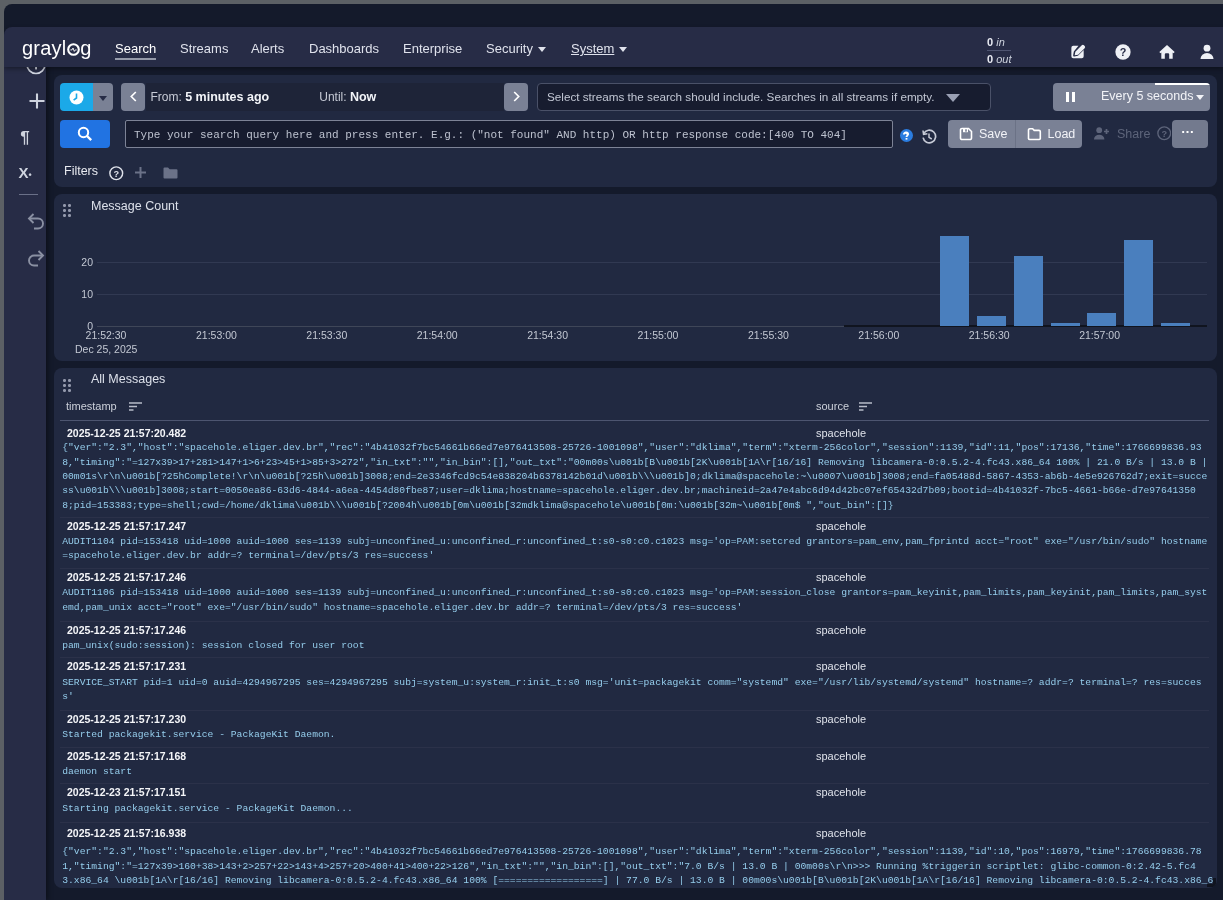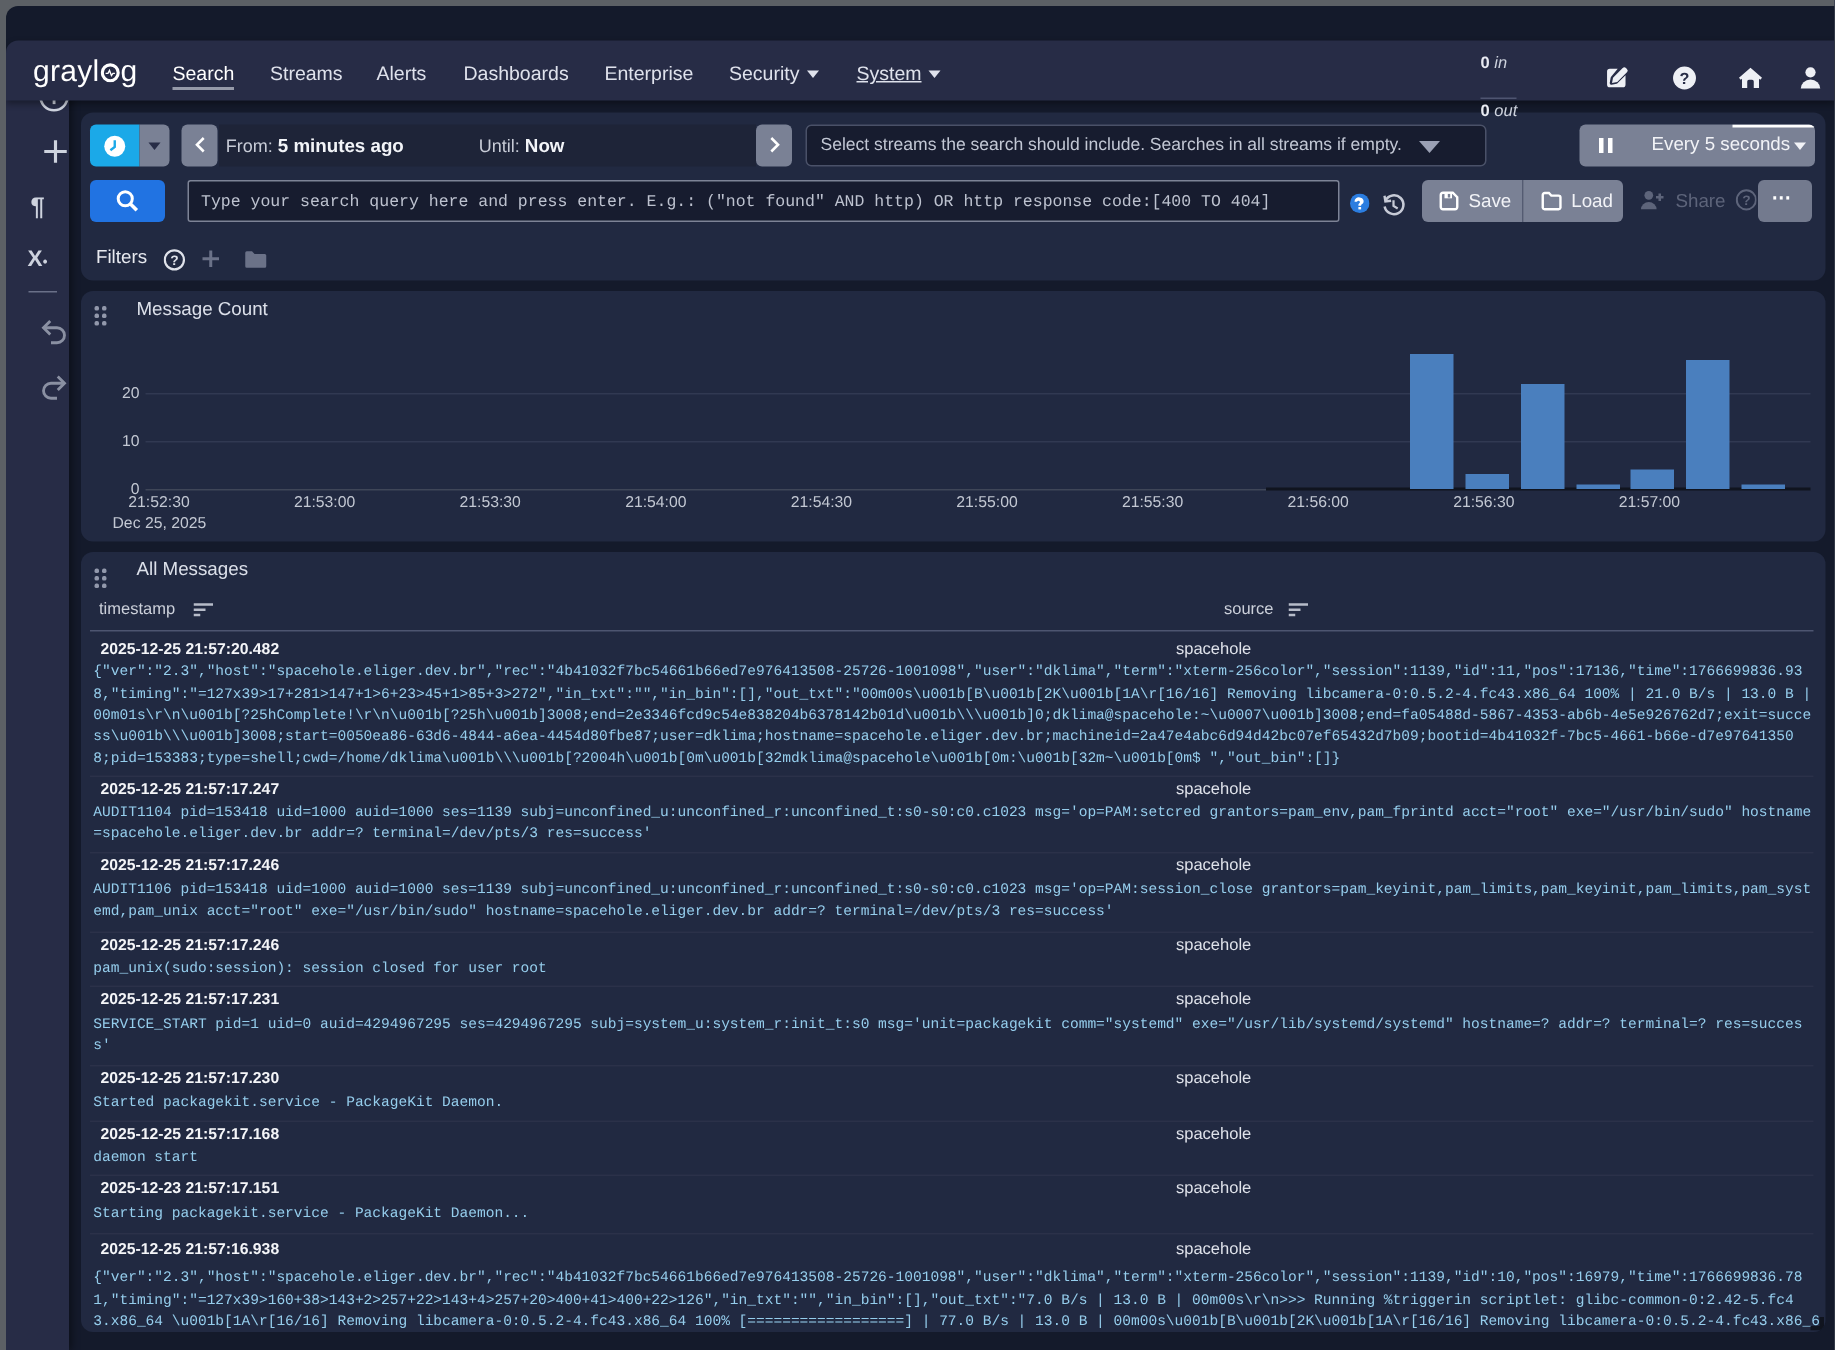--- a/index.html
+++ b/index.html
@@ -50,21 +50,21 @@
   .gline { position:absolute; left:43px; width:1110px; height:1px; background:#313952; }
   .ylab { position:absolute; width:30px; text-align:right; font-size:10.5px; color:#c3c8d3; line-height:12px; }
   .xlab { position:absolute; width:70px; text-align:center; font-size:10.5px; color:#c3c8d3; line-height:12px; }
   .bar { position:absolute; width:29px; background:#4a7fbe; }
   
   #msgpanel { top:364px; height:520px; overflow:hidden; }
   .th { position:absolute; font-size:11px; color:#ccd0da; line-height:13px; }
   .headborder { position:absolute; left:6px; width:1149px; top:52px; height:1px; background:#4d5570; }
   .rowsep { position:absolute; left:6px; width:1149px; height:1px; background:#2b3149; }
   .ts { position:absolute; left:13px; font-size:10.5px; font-weight:bold; color:#f4f5f8; line-height:13px; }
-  .src { position:absolute; left:730px; font-size:11px; color:#dfe2ea; line-height:13px; }
+  .src { position:absolute; left:762px; font-size:11px; color:#dfe2ea; line-height:13px; }
   .msg { position:absolute; left:8.2px; width:1164px; font-family:"Liberation Mono",monospace; font-size:9.7px; line-height:14.4px; color:#95cdec; white-space:pre-wrap; word-break:break-all; }
   .sorticon { position:absolute; color:#b7bcc9; }
 </style>
 </head>
 <body>
 <div class="app">
   <div class="sidebar">
     <svg class="side-ico" style="top:9.5px;left:10.5px;" width="21" height="21" viewBox="0 0 21 21">
         <circle cx="10.5" cy="10.5" r="9" fill="none" stroke="currentColor" stroke-width="1.7"></circle>
         <rect x="9.6" y="9" width="1.9" height="6.4" fill="currentColor"></rect>
@@ -91,21 +91,21 @@
           <path d="M3.4 6.9 h1.6 l1-1.9 1.3 3.4 1-1.5 h1.3" fill="none" stroke="#fff" stroke-width="0.9"></path>
         </svg>g</div>
     <div class="navitem active" style="left:111px;">Search</div>
     <div class="navitem" style="left:176px;">Streams</div>
     <div class="navitem" style="left:247px;">Alerts</div>
     <div class="navitem" style="left:305px;">Dashboards</div>
     <div class="navitem" style="left:399px;">Enterprise</div>
     <div class="navitem" style="left:482px;">Security<span class="caret-down"></span></div>
     <div class="navitem" style="left:567px;text-decoration:underline;">System<span class="caret-down"></span></div>
     <div class="inout">
-        <div style="border-bottom:1px solid #4f5571;padding-bottom:16px;"><b>0</b> <i>in</i></div>
+        <div style="border-bottom:1px solid #4f5571;padding-bottom:1px;"><b>0</b> <i>in</i></div>
         <div style="padding-top:1px;"><b>0</b> <i>out</i></div>
       </div>
     <svg class="nav-ico" style="left:1065px;" width="19" height="19" viewBox="0 0 19 19">
         <path d="M2.5 5 A2 2 0 0 1 4.5 3 H10 L5.5 8.5 A1.5 1.5 0 0 0 5 9.5 L4.4 12.8 A1.2 1.2 0 0 0 5.8 14.2 L9.2 13.5 A1.5 1.5 0 0 0 10 13 L15.5 7.5 V14 A2 2 0 0 1 13.5 16 H4.5 A2 2 0 0 1 2.5 14 Z" fill="currentColor"></path>
         <path d="M6.7 9.3 L13.5 2.5 A1.6 1.6 0 0 1 15.8 2.5 L16.5 3.2 A1.6 1.6 0 0 1 16.5 5.5 L9.7 12.3 L6 13 Z" fill="currentColor"></path>
       </svg>
     <svg class="nav-ico" style="left:1110px;" width="20" height="20" viewBox="0 0 20 20">
         <circle cx="10" cy="10" r="8.5" fill="currentColor"></circle>
         <text x="10" y="14.2" text-anchor="middle" font-family="Liberation Sans" font-size="12" font-weight="bold" fill="#272c46">?</text>
       </svg>

